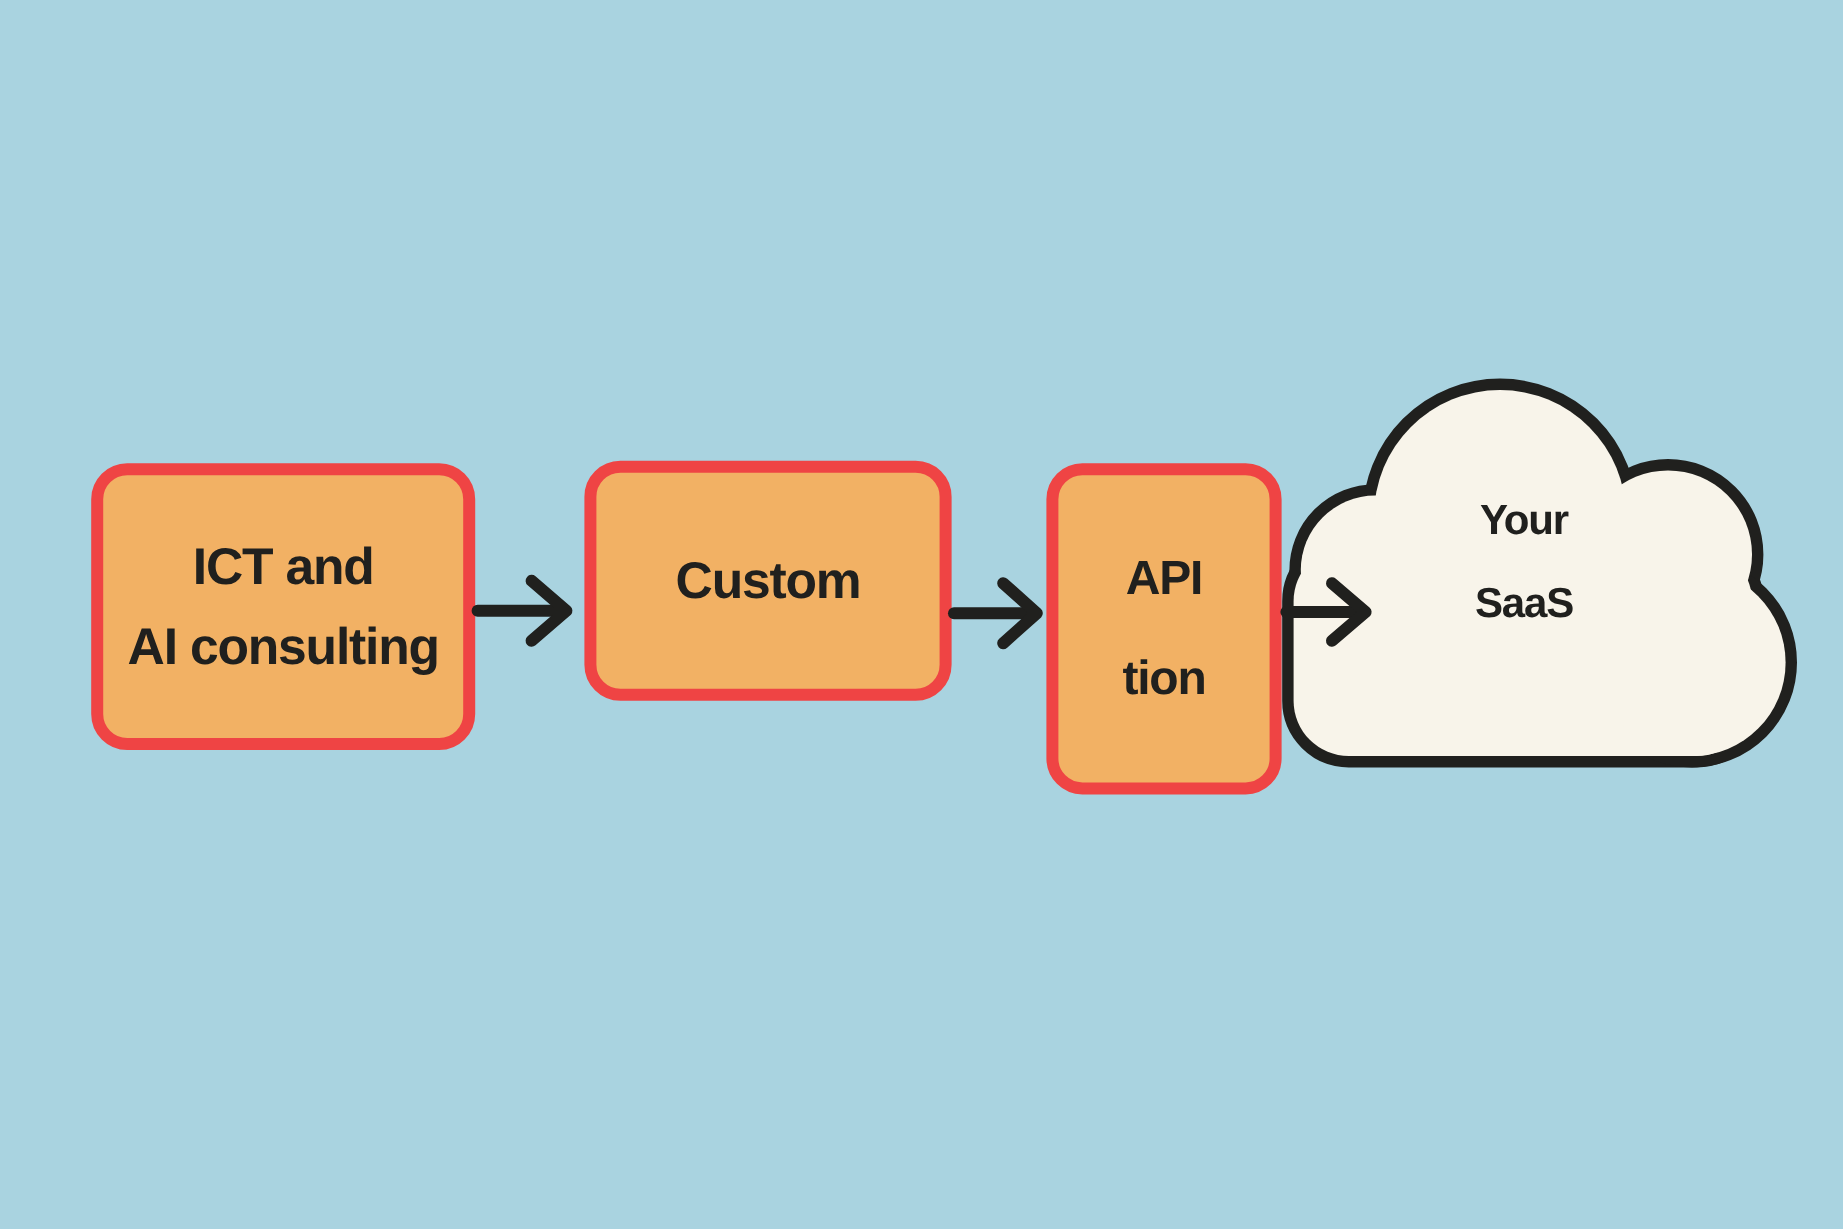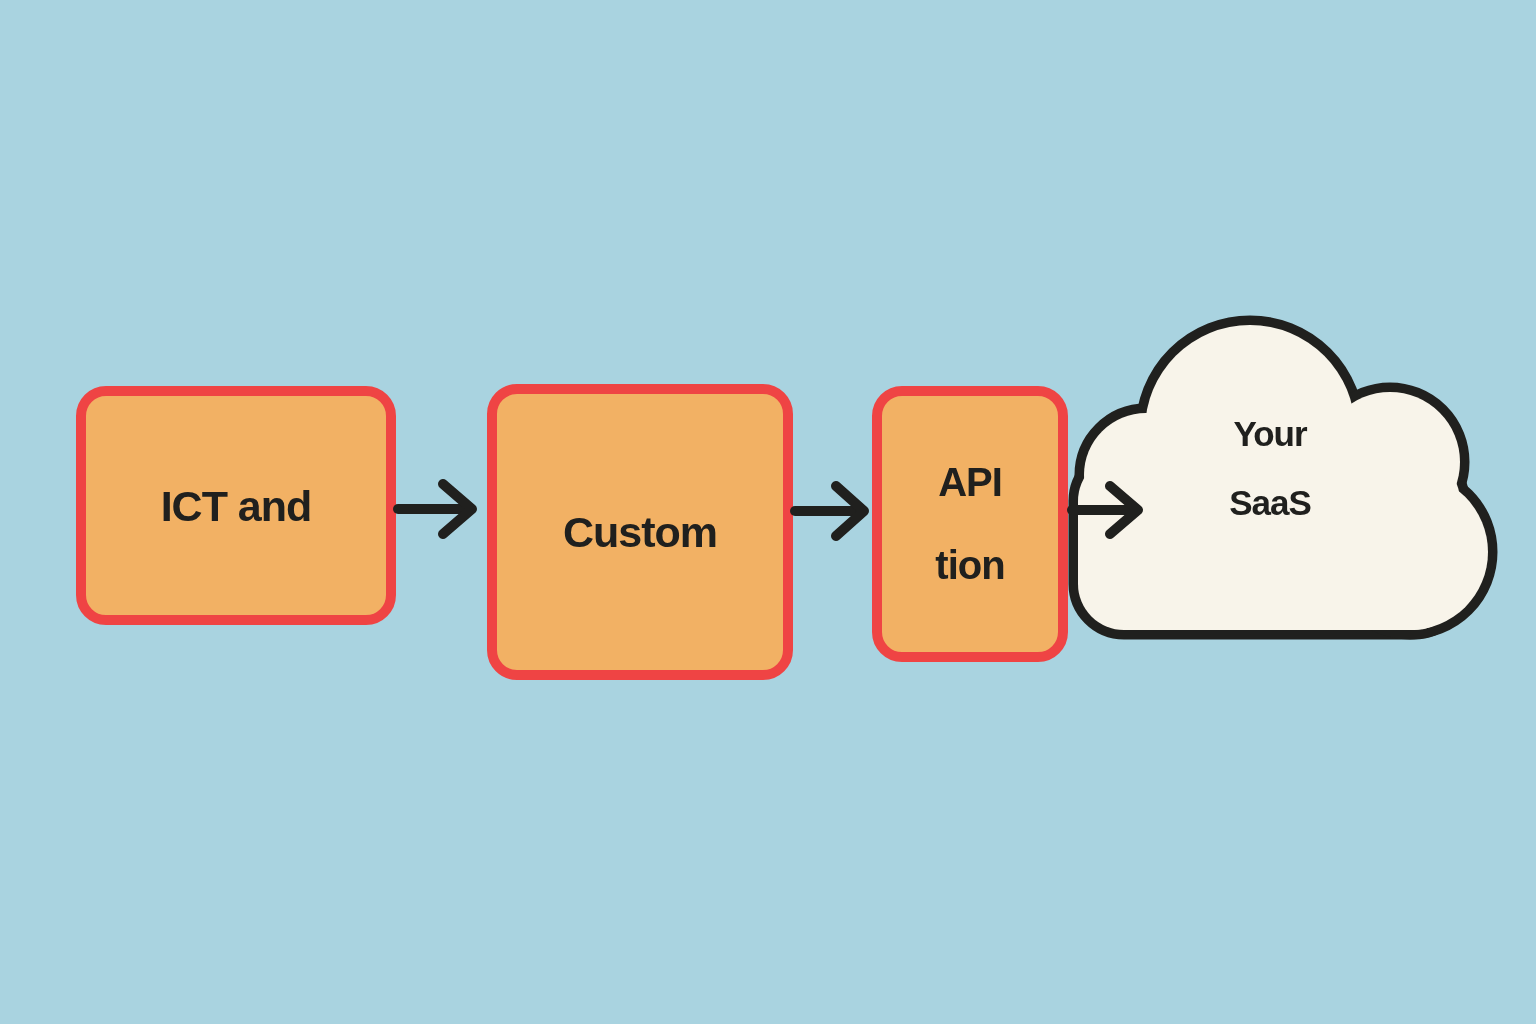--- a/index.html
+++ b/index.html
@@ -43,21 +43,21 @@
     top: 386px;
     width: 320px;
     height: 239px;
     font-size: 43px;
     line-height: 66px;
   }
   .box-2 {
     left: 487px;
     top: 384px;
     width: 306px;
-    height: 296px;
+    height: 200px;
     font-size: 43px;
     line-height: 66px;
   }
   .box-3 {
     left: 872px;
     top: 386px;
     width: 196px;
     height: 276px;
     font-size: 40px;
     line-height: 63px;
@@ -106,20 +106,21 @@
     white-space: nowrap;
   }
 </style>
 </head>
 <body>
 
 <div class="stage">
 
   <div class="flow-box box-1">
     <span class="line">ICT and</span>
+    <span class="line">AI consulting</span>
   </div>
 
   <div class="flow-box box-2">
     <span class="line">Custom</span>
   </div>
 
   <div class="flow-box box-3">
     <span class="line">API</span>
     <span class="line">tion</span>
   </div>

